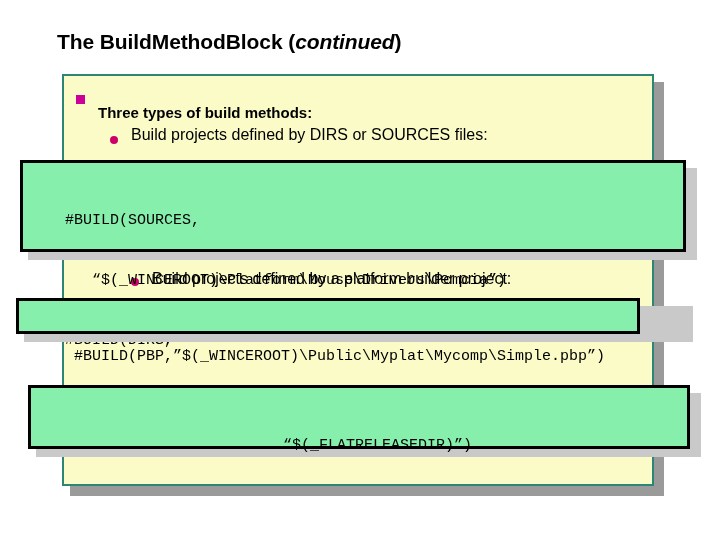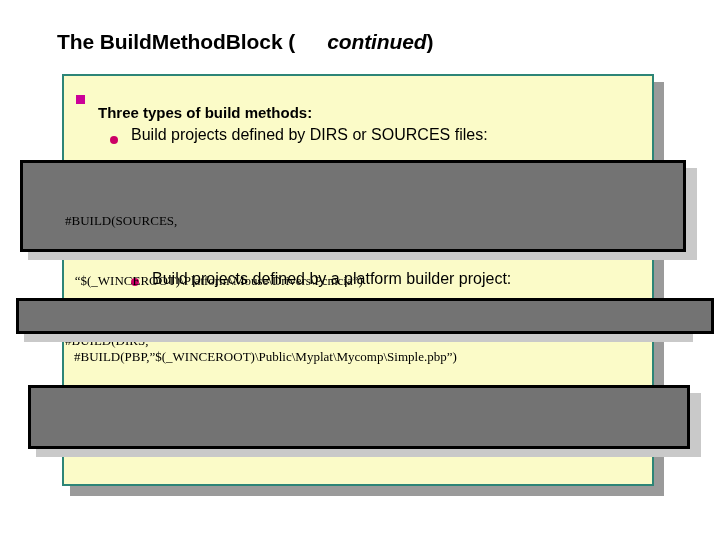--- a/index.html
+++ b/index.html
@@ -22,21 +22,20 @@
     left: 57px;
     top: 30px;
     font-size: 21px;
     font-weight: bold;
     color: #000000;
     letter-spacing: -0.1px;
     white-space: nowrap;
   }
   #slide-title .ital {
     font-style: italic;
-    margin-left: 32px;
   }
 
   
   #content-panel-shadow {
     position: absolute;
     left: 70px;
     top: 82px;
     width: 594px;
     height: 414px;
     background: #9a9a9a;
@@ -90,42 +89,42 @@
     flex: 0 0 auto;
   }
   .bullet-l2 .txt {
     font-size: 16px;
     color: #000000;
   }
 
   
   .code-box {
     position: absolute;
-    background: #737373;
+    background: #86efac;
     border: 3px solid #000000;
     box-sizing: border-box;
-    font-family: Liberation Serif, serif;
-    font-size: 13px;
+    font-family: Liberation Mono, monospace;
+    font-size: 15px;
     line-height: 20px;
     color: #000000;
     white-space: pre;
   }
   .code-shadow {
     position: absolute;
     background: #c9c9c9;
   }
   .code-box .code-line {
     white-space: pre;
   }
 
   #code-box-1 { left: 20px;  top: 160px; width: 666px; height: 92px; }
   #code-shadow-1 { left: 28px; top: 168px; width: 669px; height: 92px; }
   #code-1-text { position: absolute; left: 42px; top: 8px; }
 
-  #code-box-2 { left: 16px;  top: 298px; width: 698px; height: 36px; }
+  #code-box-2 { left: 16px;  top: 298px; width: 624px; height: 36px; }
   #code-shadow-2 { left: 24px; top: 306px; width: 669px; height: 36px; }
   #code-2-text { position: absolute; left: 55px; top: 6px; }
 
   #code-box-3 { left: 28px;  top: 385px; width: 662px; height: 64px; }
   #code-shadow-3 { left: 36px; top: 393px; width: 665px; height: 64px; }
   #code-3-text { position: absolute; left: 72px; top: 8px; }
 </style>
 </head>
 <body>
 
@@ -171,16 +170,17 @@
   <div class="code-shadow" id="code-shadow-2"></div>
   <div class="code-box" id="code-box-2">
     <div id="code-2-text">
       <div class="code-line">#BUILD(PBP,”$(_WINCEROOT)\Public\Myplat\Mycomp\Simple.pbp”)</div>
     </div>
   </div>
 
   <div class="code-shadow" id="code-shadow-3"></div>
   <div class="code-box" id="code-box-3">
     <div id="code-3-text">
+      <div class="code-line">                    “$(_FLATRELEASEDIR)”)</div>
     </div>
   </div>
 
 </div>
 
 </body></html>

